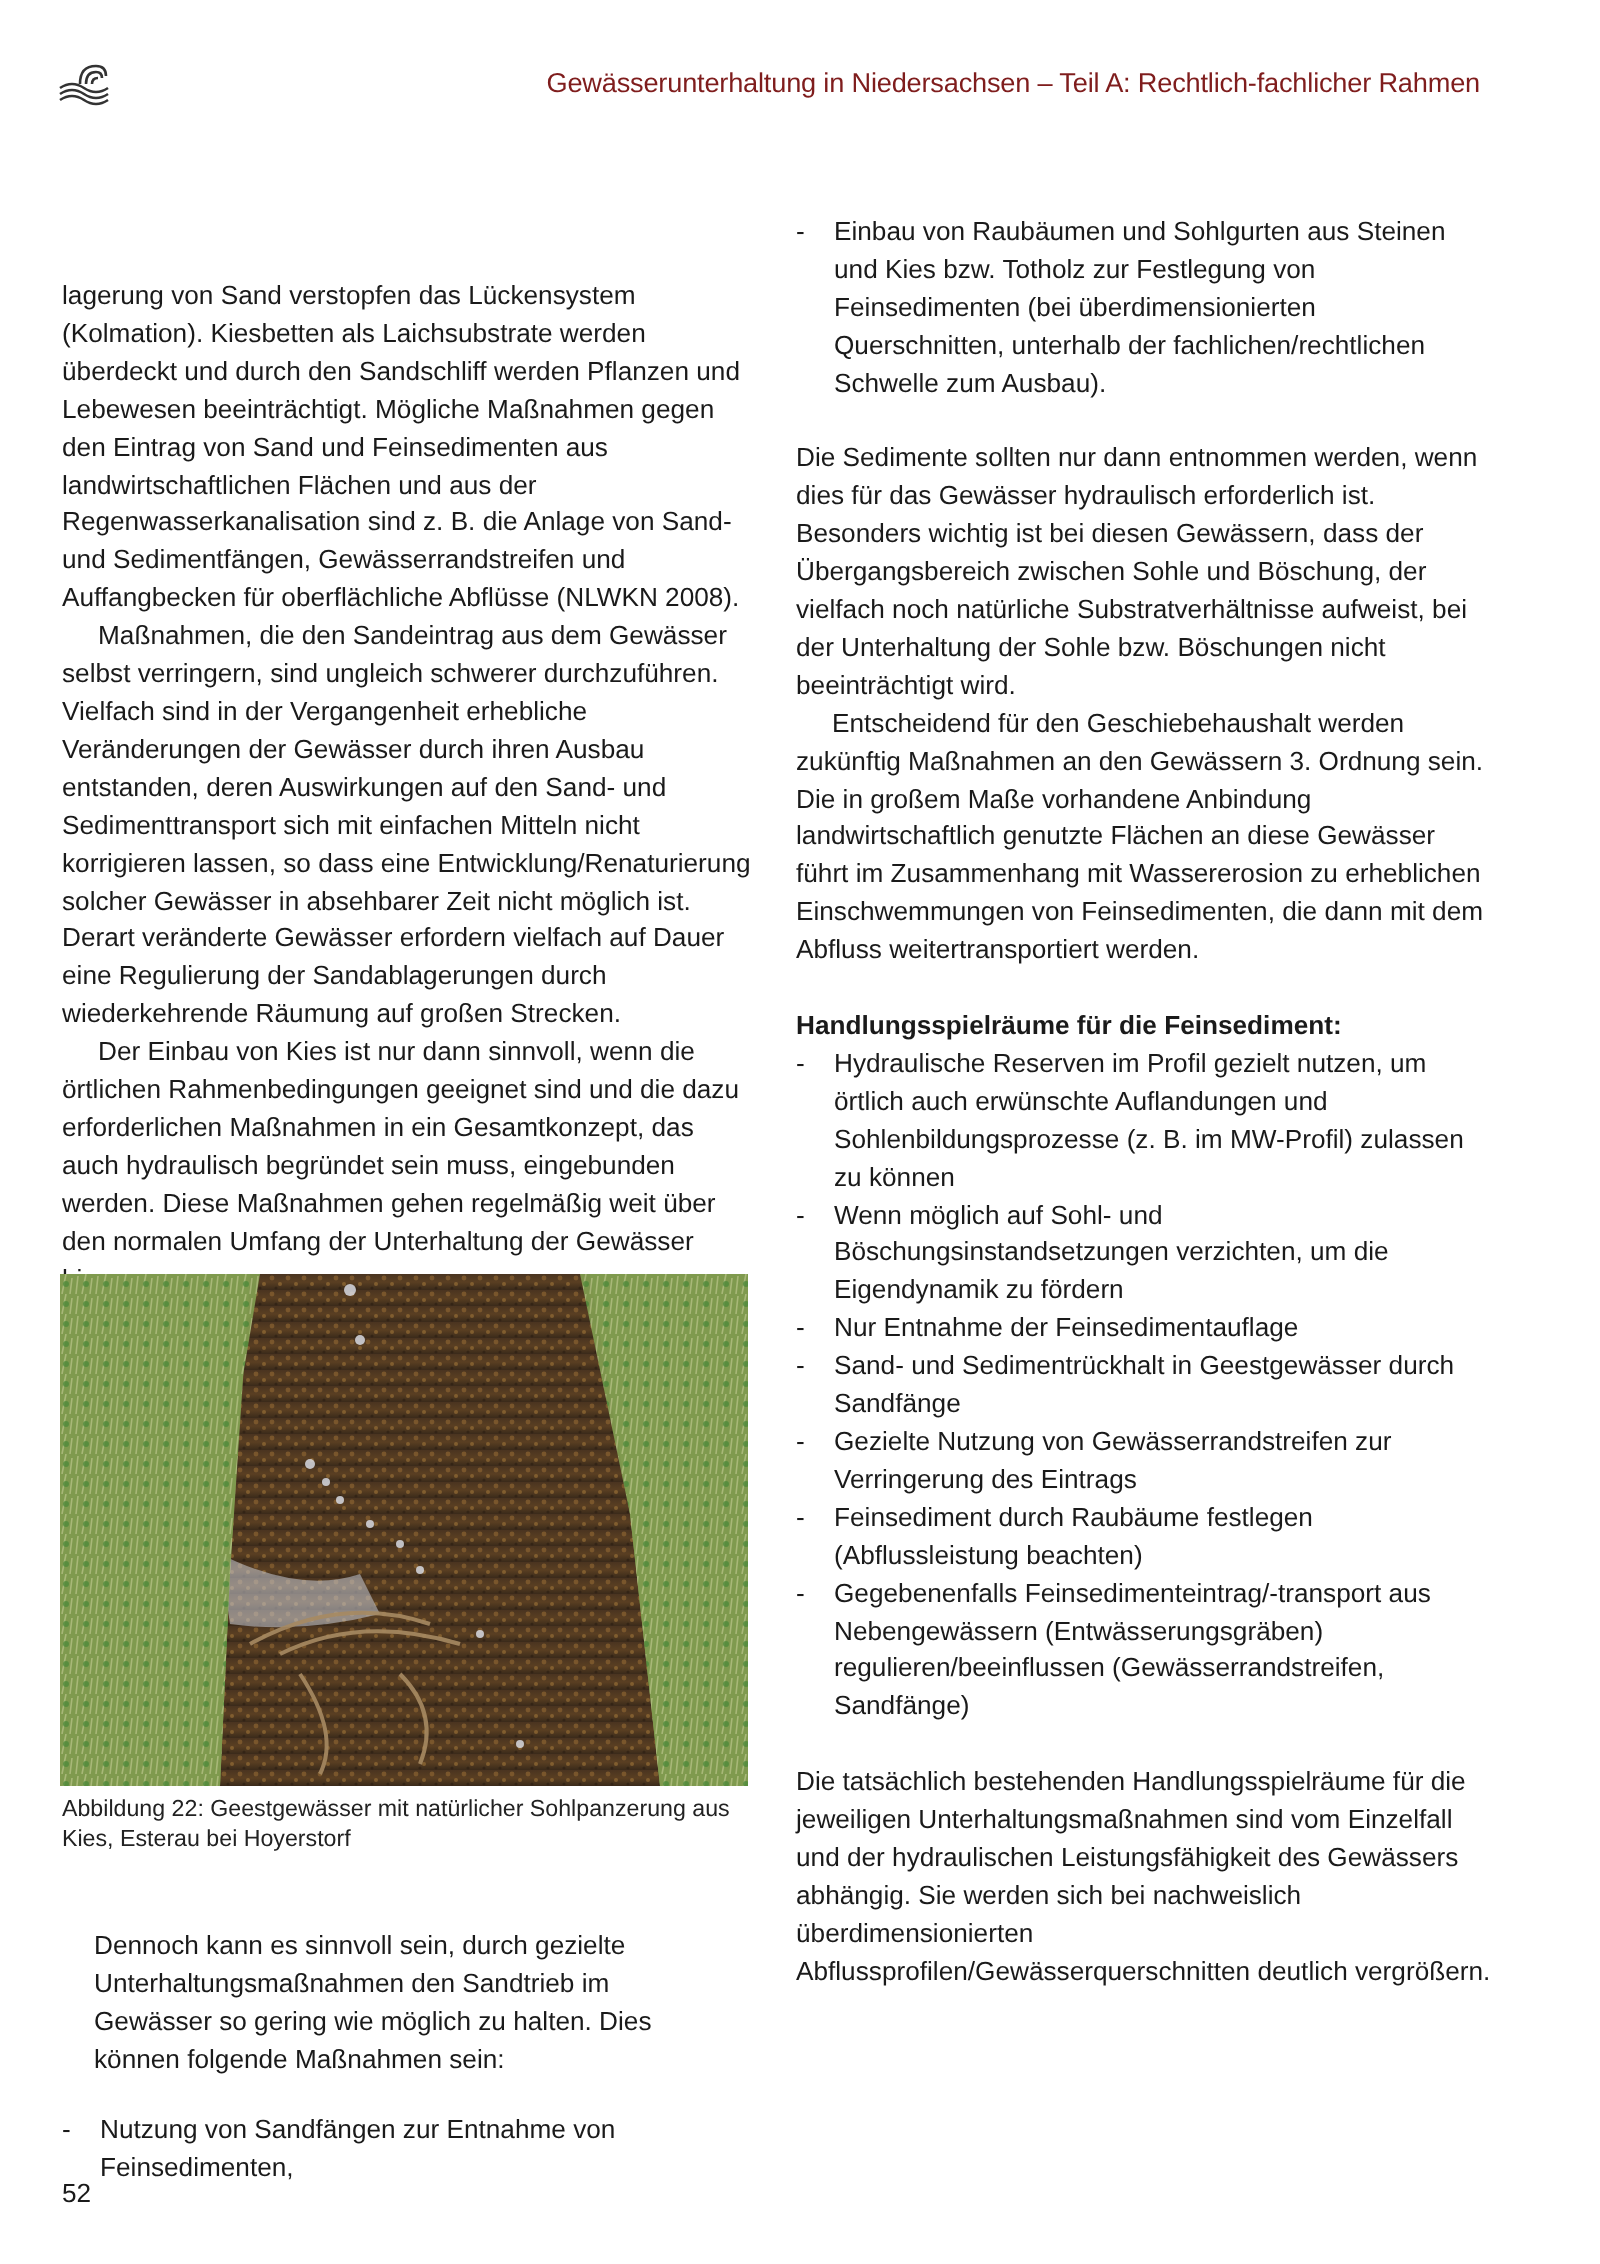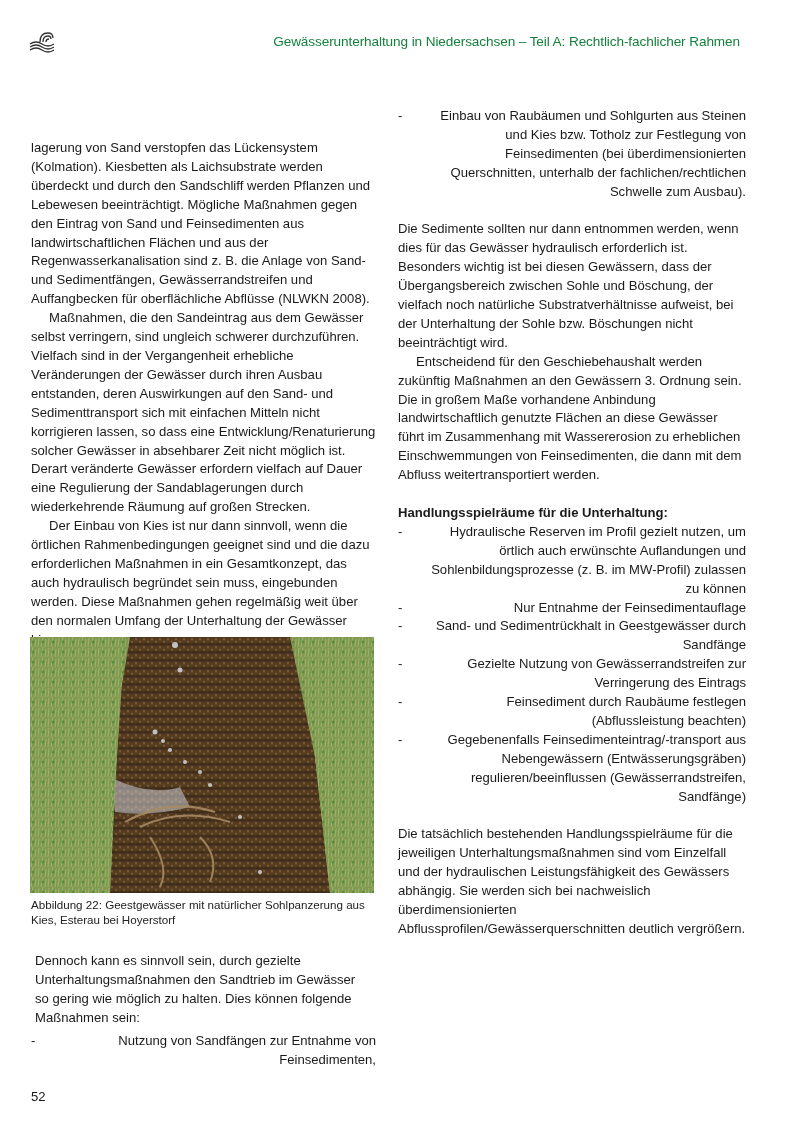--- a/index.html
+++ b/index.html
@@ -3,42 +3,42 @@
   <meta charset="utf-8">
   <style>
     html, body { margin: 0; padding: 0; background: #ffffff; }
     body {
       width: 800px; height: 1132px; position: relative; overflow: hidden;
       font-family: "Liberation Sans", sans-serif; color: #1a1a1a;
     }
     .logo { position: absolute; left: 28px; top: 30px; width: 30px; height: 24px; }
     .header-title {
       position: absolute; right: 60px; top: 34px;
-      font-size: 13.6px; color: #15803d; letter-spacing: -0.1px; white-space: nowrap;
+      font-size: 13.6px; color: #7f1d1d; letter-spacing: -0.1px; white-space: nowrap;
     }
     .col { position: absolute; font-size: 13.1px; line-height: 18.9px; }
     .col-left { left: 31px; top: 107px; width: 345px; margin-top: 32px; }
     .col-right { left: 398px; top: 107px; width: 348px; }
     .col p { margin: 0; }
     .indent { text-indent: 18px; }
     .gap { height: 18.9px; }
-    ul.dash { list-style: none; margin: 0; padding: 0; text-align: right; }
+    ul.dash { list-style: none; margin: 0; padding: 0; }
     ul.dash li { position: relative; padding-left: 19px; }
     ul.dash li::before { content: "-"; position: absolute; left: 0; top: 0; }
     .subhead { font-weight: bold; }
     .photo {
       position: absolute; left: 30px; top: 637px; width: 344px; height: 256px; overflow: hidden;
       background: #3a2a18;
     }
     .caption {
       position: absolute; left: 31px; top: 897px; width: 345px;
       font-size: 11.6px; line-height: 15px; color: #222;
     }
     .after-fig { position: absolute; left: 31px; top: 948px; width: 345px; font-size: 13.1px; line-height: 18.9px; }
-    .after-fig p { margin: 4px; }
+    .after-fig p { margin: 16px; }
     .page-number { position: absolute; left: 31px; top: 1089px; font-size: 13.1px; }
   </style>
 </head>
 <body>
 
 <div class="logo">
   <svg width="30" height="24" viewBox="0 0 30 24">
     <g fill="none" stroke="#333" stroke-width="1.3">
       <path d="M2 14 Q8 10 14 14 T26 14"></path>
       <path d="M2 17 Q8 13 14 17 T26 17"></path>
@@ -112,23 +112,24 @@
 </div>
 
 <div class="col col-right">
   <ul class="dash">
     <li>Einbau von Raubäumen und Sohlgurten aus Steinen und Kies bzw. Totholz zur Festlegung von Feinsedimenten (bei überdimensionierten Querschnitten, unterhalb der fachlichen/rechtlichen Schwelle zum Ausbau).</li>
   </ul>
   <div class="gap"></div>
   <p>Die Sedimente sollten nur dann entnommen werden, wenn dies für das Gewässer hydraulisch erforderlich ist. Besonders wichtig ist bei diesen Gewässern, dass der Übergangsbereich zwischen Sohle und Böschung, der vielfach noch natürliche Substratverhältnisse aufweist, bei der Unterhaltung der Sohle bzw. Böschungen nicht beeinträchtigt wird.</p>
   <p class="indent">Entscheidend für den Geschiebehaushalt werden zukünftig Maßnahmen an den Gewässern 3. Ordnung sein. Die in großem Maße vorhandene Anbindung landwirtschaftlich genutzte Flächen an diese Gewässer führt im Zusammenhang mit Wassererosion zu erheblichen Einschwemmungen von Feinsedimenten, die dann mit dem Abfluss weitertransportiert werden.</p>
   <div class="gap"></div>
-  <p class="subhead">Handlungsspielräume für die Unterhaltung:</p>
+  <p class="subhead">Handlungsspielräume für die Feinsediment:</p>
   <ul class="dash">
     <li>Hydraulische Reserven im Profil gezielt nutzen, um örtlich auch erwünschte Auflandungen und Sohlenbildungsprozesse (z. B. im MW-Profil) zulassen zu können</li>
+    <li>Wenn möglich auf Sohl- und Böschungsinstandsetzungen verzichten, um die Eigendynamik zu fördern</li>
     <li>Nur Entnahme der Feinsedimentauflage</li>
     <li>Sand- und Sedimentrückhalt in Geestgewässer durch Sandfänge</li>
     <li>Gezielte Nutzung von Gewässerrandstreifen zur Verringerung des Eintrags</li>
     <li>Feinsediment durch Raubäume festlegen (Abflussleistung beachten)</li>
     <li>Gegebenenfalls Feinsedimenteintrag/-transport aus Nebengewässern (Entwässerungsgräben) regulieren/beeinflussen (Gewässerrandstreifen, Sandfänge)</li>
   </ul>
   <div class="gap"></div>
   <p>Die tatsächlich bestehenden Handlungsspielräume für die jeweiligen Unterhaltungsmaßnahmen sind vom Einzelfall und der hydraulischen Leistungsfähigkeit des Gewässers abhängig. Sie werden sich bei nachweislich überdimensionierten Abflussprofilen/Gewässerquerschnitten deutlich vergrößern.</p>
 </div>
 

